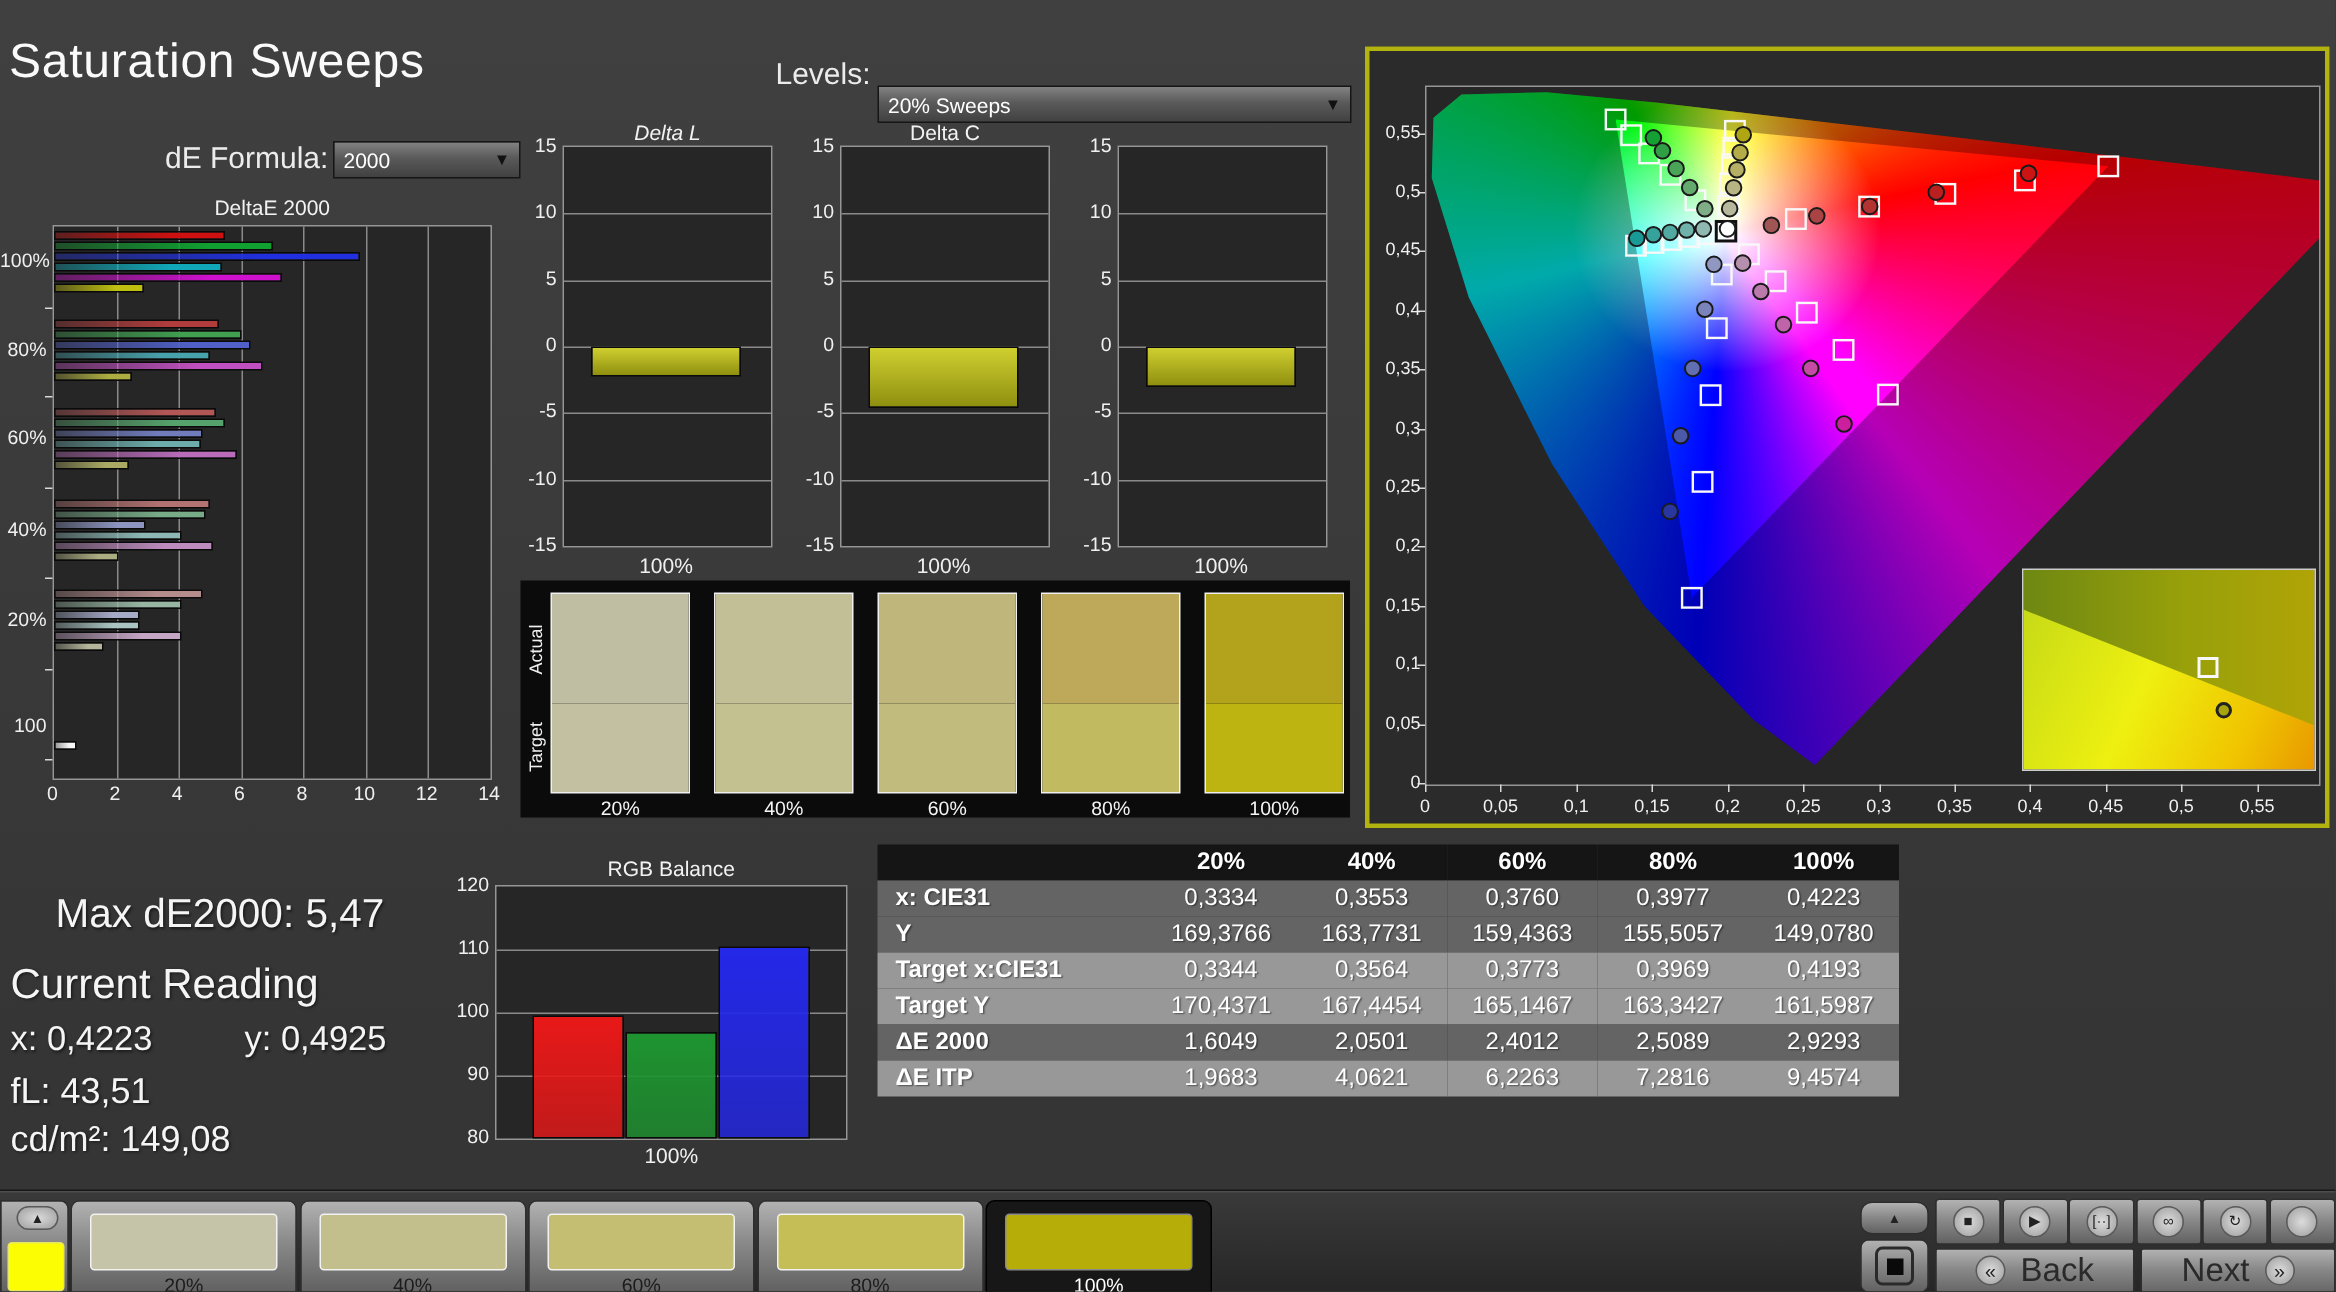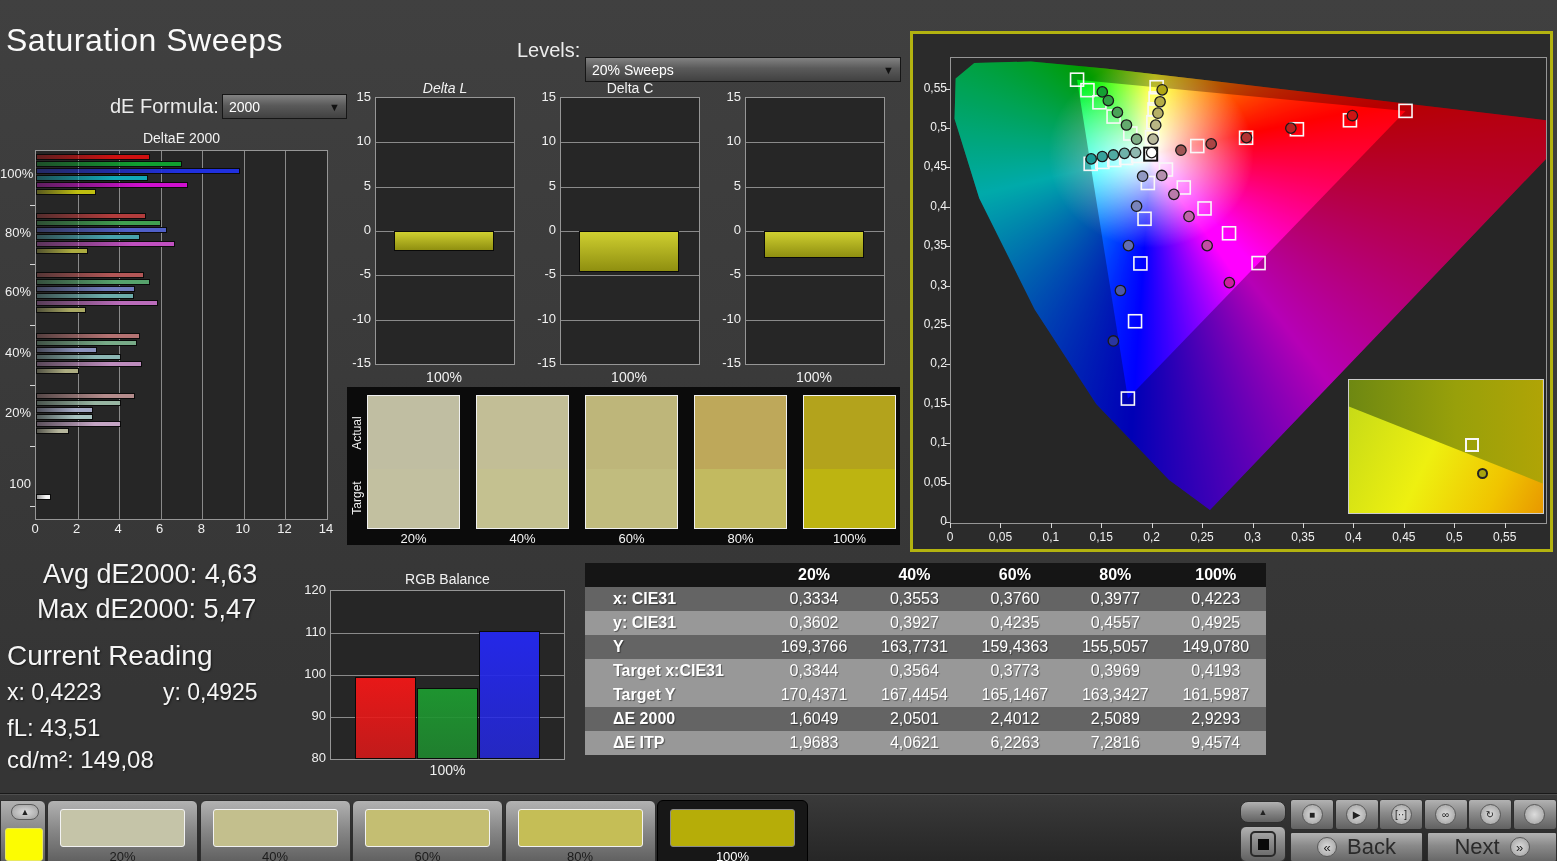--- a/index.html
+++ b/index.html
@@ -54,21 +54,21 @@
   .inset-dot{position:absolute;width:11px;height:11px;border-radius:50%;background:#a8a40e;border:2px solid #222;box-sizing:border-box;}
 
   
   .stat{color:#f5f5f5;text-shadow:1px 1px 2px rgba(0,0,0,.55);}
 
   
   #meas-table{left:585px;top:563px;width:681px;border-collapse:collapse;position:absolute;
       font-size:16px;color:#fff;text-shadow:1px 1px 1px rgba(0,0,0,.45);}
   #meas-table td,#meas-table th{padding:0 4px;height:24px;box-sizing:border-box;}
   #meas-table th{background:#151515;font-weight:bold;text-align:center;}
-  #meas-table td:first-child{font-weight:bold;text-align:left;padding-left:28px;width:178px;}
+  #meas-table td:first-child{font-weight:bold;text-align:left;padding-left:12px;width:178px;}
   #meas-table td{text-align:center;width:100px;}
   #meas-table tr.r-odd td{background:#646464;}
   #meas-table tr.r-even td{background:#989898;}
 
   
   #bottom-bar{left:0;top:793px;width:1557px;height:68px;background:linear-gradient(#3a3a3a,#262626);
       border-top:1px solid #191919;box-shadow:inset 0 1px 0 #4e4e4e;}
   .grad-btn{position:absolute;background:linear-gradient(#b2b2b2,#8a8a8a 45%,#616161);border:1px solid #2e2e2e;
       box-sizing:border-box;border-radius:6px 6px 0 0;}
   .step-label{position:absolute;left:0;right:0;text-align:center;font-size:13px;color:#1c1c1c;}
@@ -369,21 +369,20 @@
         <div class="tick" style="left: -4px; top: 164.746px; width: 38px; text-align: right; font-size: 12px;">0,4</div>
         <div class="axis-mini" style="left: 32px; top: 133.339px; width: 5px; height: 1px;"></div>
         <div class="tick" style="left: -4px; top: 125.339px; width: 38px; text-align: right; font-size: 12px;">0,45</div>
         <div class="axis-mini" style="left: 32px; top: 93.9322px; width: 5px; height: 1px;"></div>
         <div class="tick" style="left: -4px; top: 85.9322px; width: 38px; text-align: right; font-size: 12px;">0,5</div>
         <div class="axis-mini" style="left: 32px; top: 54.5254px; width: 5px; height: 1px;"></div>
         <div class="tick" style="left: -4px; top: 46.5254px; width: 38px; text-align: right; font-size: 12px;">0,55</div>
       </div>
   </div>
 
-  <div class="abs stat" style="left:43px;top:559px;font-size:27px;">Avg dE2000: 4,63</div>
   <div class="abs stat" style="left:37px;top:594px;font-size:27px;">Max dE2000: 5,47</div>
   <div class="abs stat" style="left:7px;top:640px;font-size:28px;">Current Reading</div>
   <div class="abs stat" style="left:7px;top:679px;font-size:23px;">x: 0,4223</div>
   <div class="abs stat" style="left:163px;top:679px;font-size:23px;">y: 0,4925</div>
   <div class="abs stat" style="left:7px;top:714px;font-size:24px;">fL: 43,51</div>
   <div class="abs stat" style="left:7px;top:746px;font-size:24px;">cd/m²: 149,08</div>
 
   <div class="abs ct" style="left:330px;top:571px;width:235px;">RGB Balance</div>
   <div class="abs panel" style="left:330px;top:590px;width:235px;height:170px;" id="rgb-chart">
       <div class="gridh" style="top: 42px;"></div>
@@ -413,28 +412,20 @@
           <th>100%</th>
         </tr>
         <tr class="r-odd">
           <td>x: CIE31</td>
           <td>0,3334</td>
           <td>0,3553</td>
           <td>0,3760</td>
           <td>0,3977</td>
           <td>0,4223</td>
         </tr>
-        <tr class="r-even">
-          <td>y: CIE31</td>
-          <td>0,3602</td>
-          <td>0,3927</td>
-          <td>0,4235</td>
-          <td>0,4557</td>
-          <td>0,4925</td>
-        </tr>
         <tr class="r-odd">
           <td>Y</td>
           <td>169,3766</td>
           <td>163,7731</td>
           <td>159,4363</td>
           <td>155,5057</td>
           <td>149,0780</td>
         </tr>
         <tr class="r-even">
           <td>Target x:CIE31</td>

